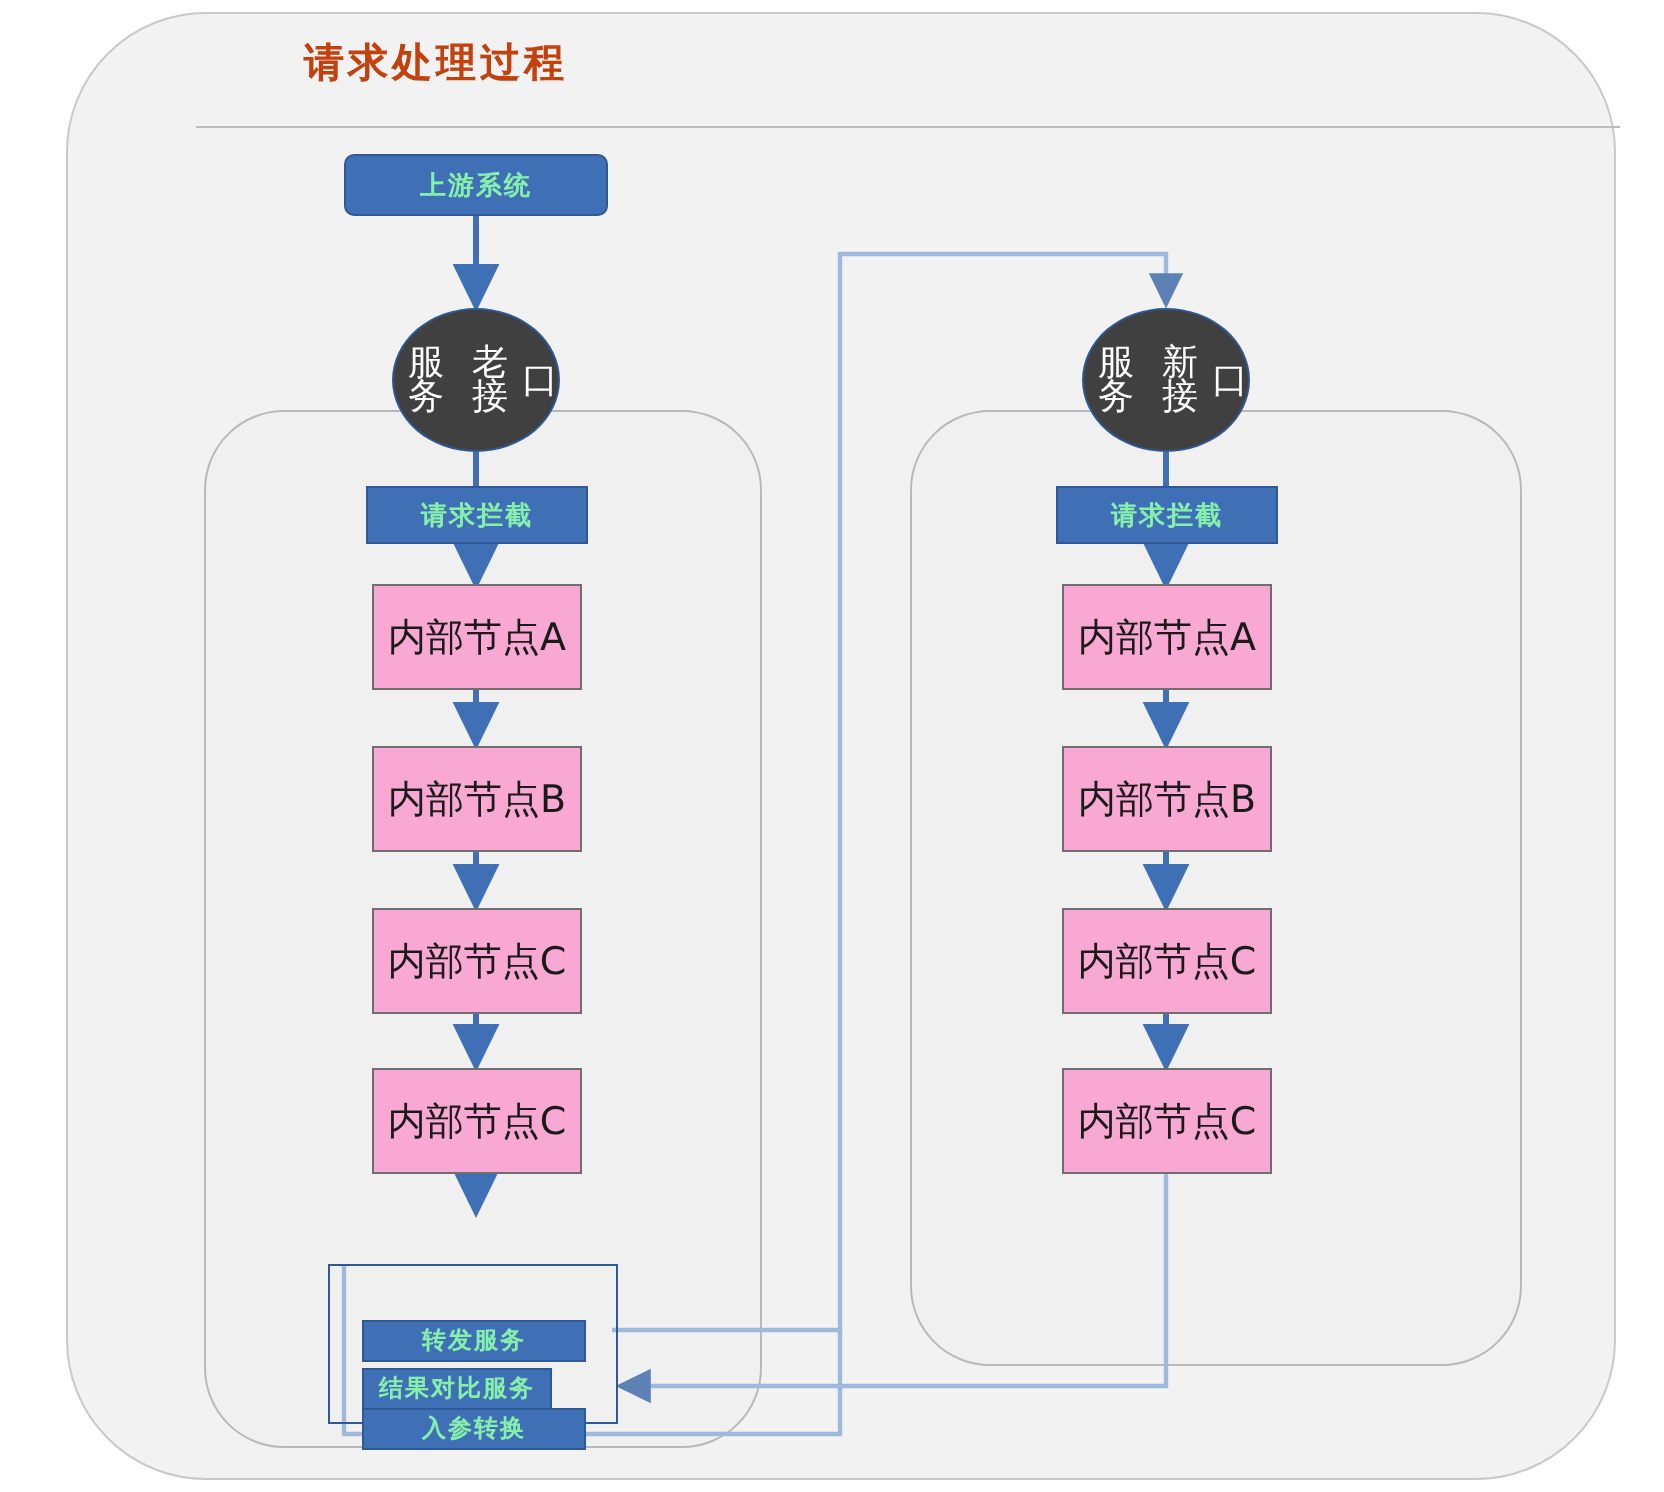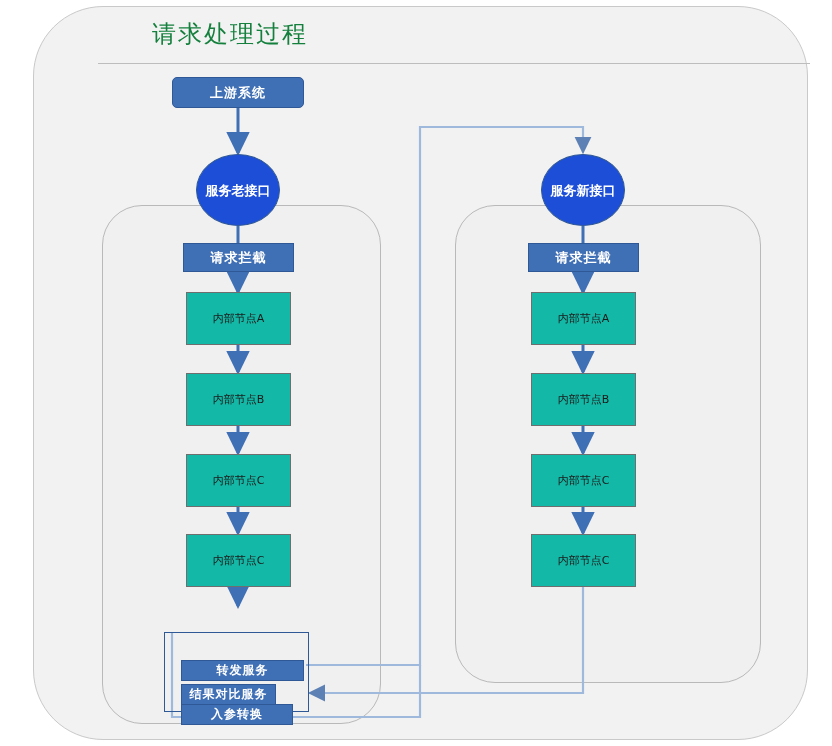--- a/index.html
+++ b/index.html
@@ -25,23 +25,23 @@
     height: 734px;
     box-sizing: border-box;
     border: 1.2px solid #c9c9c9;
     border-radius: 70px;
     background: #f2f2f2;
   }
   .diagram-title {
     position: absolute;
     left: 152px;
     top: 18px;
-    font-size: 24px;
-    font-weight: normal;
-    color: #15803d;
+    font-size: 20px;
+    font-weight: bold;
+    color: #c2410c;
     letter-spacing: 2px;
     white-space: nowrap;
   }
   .title-divider {
     position: absolute;
     left: 98px;
     top: 63px;
     width: 712px;
     height: 0;
     border-top: 1.5px solid #bdbdbd;
@@ -56,56 +56,56 @@
   }
   .sub-left  { left: 102px; top: 205px; width: 279px; height: 519px; }
   .sub-right { left: 455px; top: 205px; width: 306px; height: 478px; }
 
   
   .blue-box {
     position: absolute;
     box-sizing: border-box;
     background: #3f6fb5;
     border: 1px solid #2f5896;
-    color: #ffffff;
+    color: #86efac;
     font-size: 13px;
     font-weight: bold;
     letter-spacing: 1px;
     display: flex;
     align-items: center;
     justify-content: center;
     white-space: nowrap;
   }
   .blue-box.rounded { border-radius: 5px; }
 
   
   .blue-circle {
     position: absolute;
     box-sizing: border-box;
-    background: #1d4ed8;
+    background: #404040;
     border: 1px solid #2f5896;
     border-radius: 50%;
     color: #ffffff;
-    font-size: 13px;
-    font-weight: bold;
+    font-size: 18px;
+    font-weight: normal;
     line-height: 17px;
     display: flex;
     align-items: center;
     justify-content: center;
     text-align: center;
   }
 
   
   .gray-box {
     position: absolute;
     box-sizing: border-box;
-    background: #14b8a6;
+    background: #f9a8d4;
     border: 1.4px solid #6e6e6e;
     color: #1a1a1a;
-    font-size: 11px;
+    font-size: 19px;
     display: flex;
     align-items: center;
     justify-content: center;
     white-space: nowrap;
   }
 
   
   .module-frame {
     position: absolute;
     box-sizing: border-box;
@@ -181,21 +181,21 @@
 
   <div class="gray-box" style="left:186px; top:292px; width:105px; height:53px;">内部节点A</div>
   <div class="gray-box" style="left:186px; top:373px; width:105px; height:53px;">内部节点B</div>
   <div class="gray-box" style="left:186px; top:454px; width:105px; height:53px;">内部节点C</div>
   <div class="gray-box" style="left:186px; top:534px; width:105px; height:53px;">内部节点C</div>
 
 
   <div class="module-frame" style="left:164px; top:632px; width:145px; height:80px;"></div>
 
   <div class="blue-box" style="left:181px; top:668px; width:112px; height:21px; font-size:12px;margin-top:36px;">入参转换</div>
-  <div class="blue-box" style="left:181px; top:660px; width:123px; height:21px; font-size:12px;font-family:Liberation Serif, serif;">转发服务</div>
+  <div class="blue-box" style="left:181px; top:660px; width:112px; height:21px; font-size:12px;font-family:Liberation Serif, serif;">转发服务</div>
   <div class="blue-box" style="left:181px; top:684px; width:95px; height:21px; font-size:12px;">结果对比服务</div>
 
   <div class="blue-circle" style="left:541px; top:154px; width:84px; height:72px;">
     <span>服务</span>
       <br>
     <span>新接</span>
       <br>
     <span>口</span>
   </div>
 

